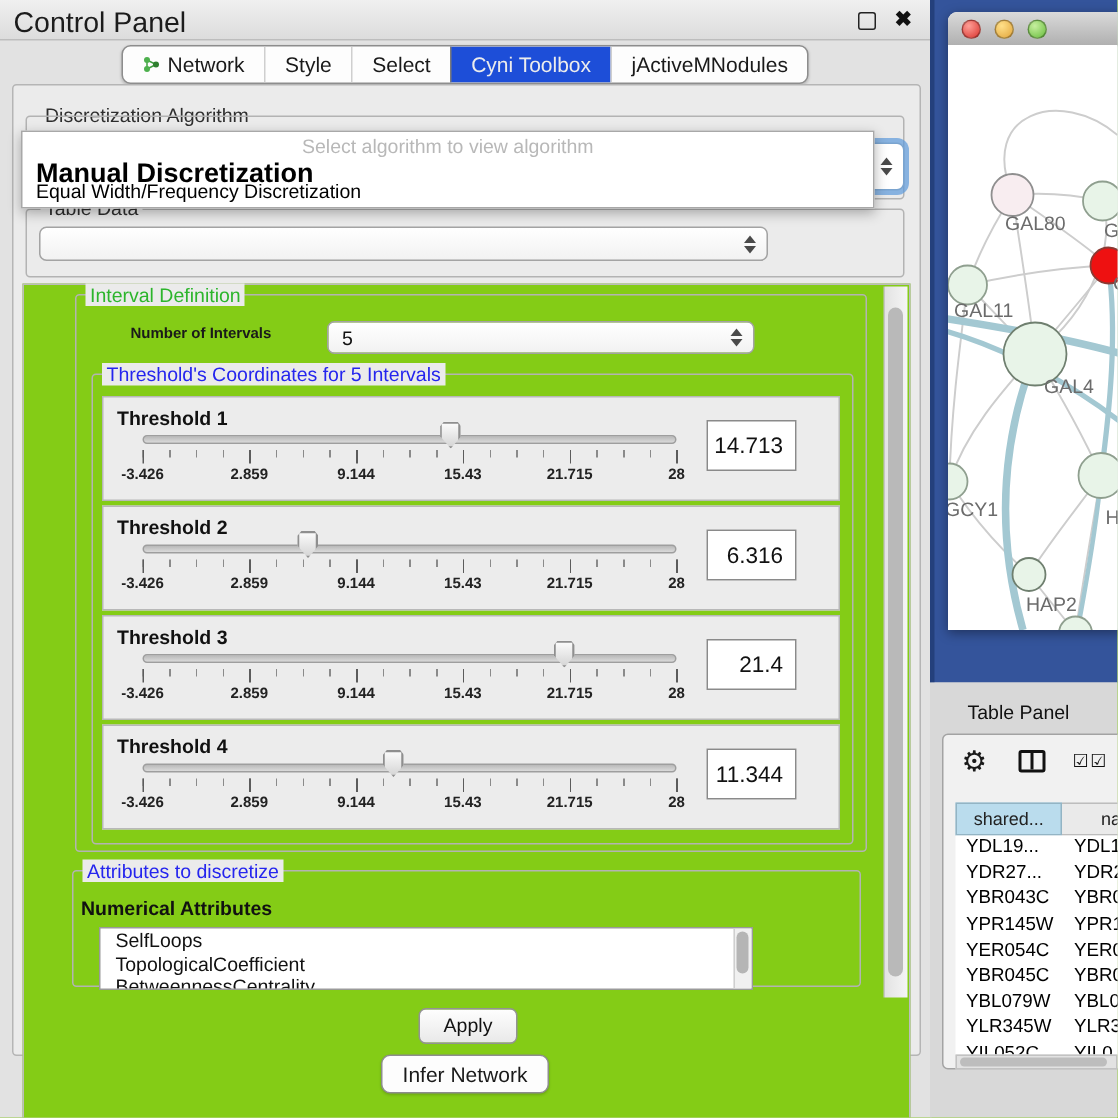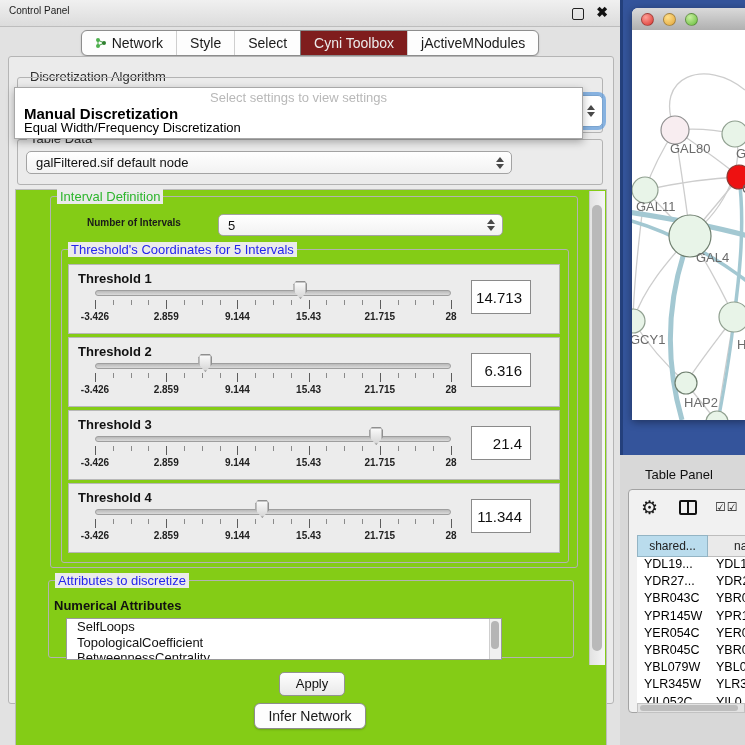--- a/index.html
+++ b/index.html
@@ -1,44 +1,44 @@
 <!DOCTYPE html>
 <html><head>
 <meta charset="utf-8">
 <style>
   html,body{margin:0;padding:0;}
   body{width:745px;height:745px;overflow:hidden;font-family:"Liberation Sans",sans-serif;background:#d8d8d8;}
   .root{position:relative;width:745px;height:745px;overflow:hidden;}
   
   .control-panel{position:absolute;left:0;top:0;width:620px;height:745px;background:#e2e2e2;border-right:1px solid #b5b5b5;}
   .cp-titlebar{position:absolute;left:0;top:0;width:620px;height:26px;background:linear-gradient(#f0f0f0,#dcdcdc);border-bottom:1px solid #bdbdbd;}
-  .cp-title{position:absolute;left:9px;top:5px;font-size:10px;color:#1c1c1c;}
+  .cp-title{position:absolute;left:9px;top:5px;font-size:19px;color:#1c1c1c;}
   .win-float{position:absolute;right:36px;top:8px;width:10px;height:10px;border:1.6px solid #222;border-radius:2px;}
   .win-close{position:absolute;right:12px;top:4px;font-size:14px;font-weight:bold;color:#111;}
   .tabs-row{position:absolute;left:0;top:30px;width:620px;text-align:center;}
   .seg{display:inline-flex;background:#fdfdfd;border:1px solid #8d8d8d;border-radius:6px;overflow:hidden;box-shadow:0 1px 2px rgba(0,0,0,.18);}
   .seg-item{padding:4px 13px;font-size:14px;color:#1a1a1a;border-left:1px solid #cfcfcf;display:flex;align-items:center;gap:5px;white-space:nowrap;}
   .seg-item:first-child{border-left:none;}
-  .seg-item.active{background:#7f1d1d;color:#ececec;border-left-color:#7b7b7b;}
+  .seg-item.active{background:#1d4ed8;color:#ececec;border-left-color:#7b7b7b;}
   .cp-body{position:absolute;left:8px;top:56px;width:604px;height:646px;background:#ebebeb;border:1px solid #b5b5b5;border-radius:3px;}
   .groupbox{position:absolute;border:1px solid #b3b3b3;border-radius:3px;}
   .group-label{position:absolute;font-size:13px;background:#ebebeb;padding:0 3px;white-space:nowrap;}
   .lbl-dark{color:#2e2e2e;}
   .lbl-green{color:#2cb52c;}
   .lbl-blue{color:#2525ee;}
   
   .combo{position:absolute;background:linear-gradient(#ffffff,#f2f2f2);border:1px solid #a3a3a3;border-radius:5px;font-size:13px;color:#111;display:flex;align-items:center;padding-left:9px;box-sizing:border-box;}
   .stepper{position:absolute;right:7px;top:50%;transform:translateY(-50%);display:flex;flex-direction:column;gap:2px;}
   .tri-up{width:0;height:0;border-left:4px solid transparent;border-right:4px solid transparent;border-bottom:5px solid #4a4a4a;}
   .tri-down{width:0;height:0;border-left:4px solid transparent;border-right:4px solid transparent;border-top:5px solid #4a4a4a;}
   .combo-focus{position:absolute;left:20px;top:38px;width:572px;height:30px;background:#fff;border:1px solid #7aa4cf;border-radius:5px;box-shadow:0 0 0 3px rgba(92,154,219,.7);z-index:1;}
   
   .algo-popup{position:absolute;left:5px;top:30px;width:567px;height:50px;background:#ffffff;border:1px solid #a8a8a8;box-shadow:0 3px 8px rgba(0,0,0,.3);z-index:3;}
   .popup-placeholder{position:absolute;left:0;top:2px;width:100%;text-align:center;font-size:13px;color:#b8b8b8;}
-  .popup-opt1{position:absolute;left:9px;top:17px;font-size:15px;font-weight:bold;color:#000;}
+  .popup-opt1{position:absolute;left:9px;top:17px;font-size:18px;font-weight:bold;color:#000;}
   .popup-opt2{position:absolute;left:9px;top:32px;font-size:13px;color:#000;}
   
   .scroll-panel{position:absolute;left:6px;top:132px;width:592px;height:592px;border:1px solid #bcbcbc;background:#84cc16;box-sizing:border-box;}
   .v-scrollbar{position:absolute;right:1px;top:1px;width:15px;height:474px;background:linear-gradient(to right,#e3e3e3,#f5f5f5);border-left:1px solid #c6c6c6;}
   .v-thumb{position:absolute;left:2px;top:14px;width:10px;height:446px;background:#b9b9b9;border-radius:6px;}
   
   .interval-group{left:34px;top:6px;width:526px;height:370px;}
   .noi-label{position:absolute;left:36px;top:20px;font-size:10px;font-weight:bold;color:#1a1a1a;}
   .thr-group{left:10px;top:52px;width:506px;height:312px;}
   .thr-row{position:absolute;left:6px;width:492px;height:70px;background:#ececec;border:1px solid #b8b8b8;box-sizing:border-box;}
@@ -134,29 +134,28 @@
       <span class="group-label lbl-dark" style="left:18px;top:12px;">Discretization Algorithm</span>
       <div class="groupbox" style="left:8px;top:20px;width:584px;height:54px;"></div>
       <div class="combo-focus">
         <span class="stepper">
             <span class="tri-up"></span>
             <span class="tri-down"></span>
           </span>
       </div>
 
       <div class="algo-popup">
-        <div class="popup-placeholder">Select settings to view settings</div>
+        <div class="popup-placeholder">Select algorithm to view algorithm</div>
         <div class="popup-opt1">Manual Discretization</div>
         <div class="popup-opt2">Equal Width/Frequency Discretization</div>
       </div>
 
       <span class="group-label lbl-dark" style="left:18px;top:74px;z-index:2;">Table Data</span>
       <div class="groupbox" style="left:8px;top:82px;width:584px;height:44px;"></div>
       <div class="combo" style="left:17px;top:94px;width:486px;height:23px;">
-        <span>galFiltered.sif default node</span>
         <span class="stepper">
             <span class="tri-up"></span>
             <span class="tri-down"></span>
           </span>
       </div>
 
       <div class="scroll-panel">
 
         <div class="groupbox interval-group">
           <span class="group-label lbl-green" style="left:6px;top:-8px;">Interval Definition</span>

